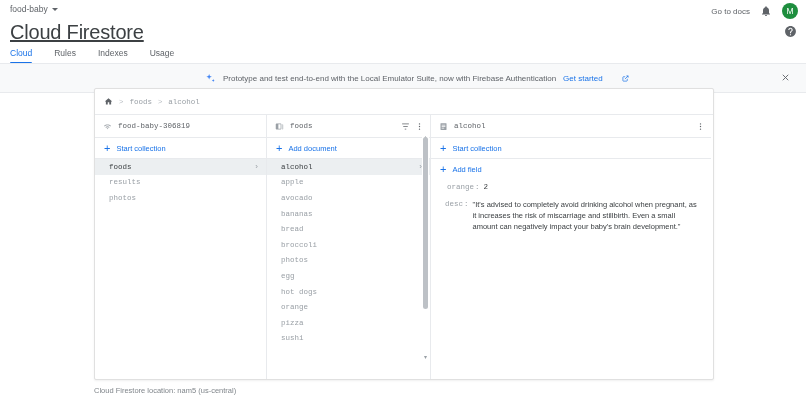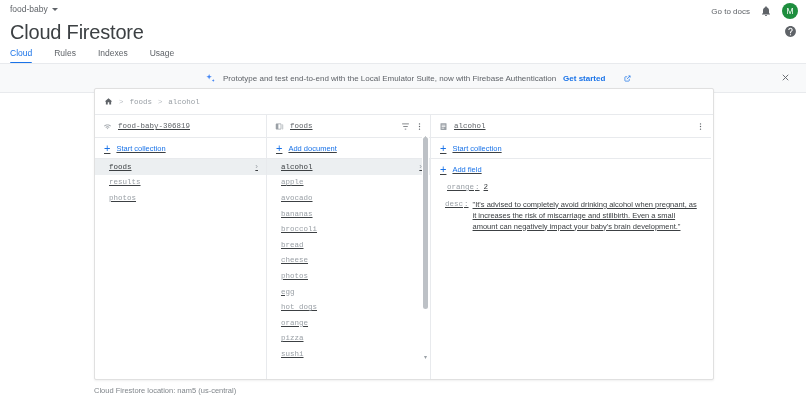--- a/index.html
+++ b/index.html
@@ -79,20 +79,21 @@
   }
 
   
   .page-title {
     position: absolute;
     left: 10px; top: 21px;
     font-size: 20px;
     font-weight: 400;
     color: #3c4043;
     letter-spacing: -0.2px;
+    text-decoration: underline;
   }
   .tabs {
     position: absolute;
     left: 10px; top: 48px;
     display: flex;
     gap: 0px;
   }
   .tab {
     font-size: 8.5px;
     color: #5f6368;
@@ -138,21 +139,21 @@
     align-items: center;
     gap: 7px;
   }
   .banner-text {
     font-size: 8px;
     color: #5f6368;
   }
   .banner-link {
     font-size: 8px;
     color: #1a73e8;
-    font-weight: 700;
+    font-weight: 400;
     cursor: pointer;
     display: flex;
     align-items: center;
     gap: 19px;
   }
   .banner-close {
     position: absolute;
     right: 15px; top: 8px;
     width: 11px; height: 11px;
     cursor: pointer;
@@ -180,21 +181,20 @@
     font-size: 7.5px;
     color: #9aa0a6;
     font-family: "Liberation Mono", monospace;
   }
   .crumb { cursor: pointer; }
   .crumb-sep { color: #bdc1c6; font-family: "Liberation Sans", sans-serif; }
 
   .columns {
     display: flex;
     height: 264px;
-    text-decoration: underline;
   }
   .col {
     position: relative;
     height: 264px;
     box-sizing: border-box;
   }
   .col-a { width: 172px; border-right: 1px solid #e8eaed; }
   .col-b { width: 164px; border-right: 1px solid #e8eaed; }
   .col-c { width: 280px; }
 
@@ -478,27 +478,24 @@
           <div class="list-item">
               <span class="nm">apple</span>
             </div>
           <div class="list-item">
               <span class="nm">avocado</span>
             </div>
           <div class="list-item">
               <span class="nm">bananas</span>
             </div>
           <div class="list-item">
+              <span class="nm">bread</span>
+            </div>
+          <div class="list-item">
               <span class="nm">broccoli</span>
-            </div>
-          <div class="list-item">
-              <span class="nm">bread</span>
-            </div>
-          <div class="list-item">
-              <span class="nm">cheese</span>
             </div>
           <div class="list-item">
               <span class="nm">photos</span>
             </div>
           <div class="list-item">
               <span class="nm">egg</span>
             </div>
           <div class="list-item">
               <span class="nm">hot dogs</span>
             </div>

